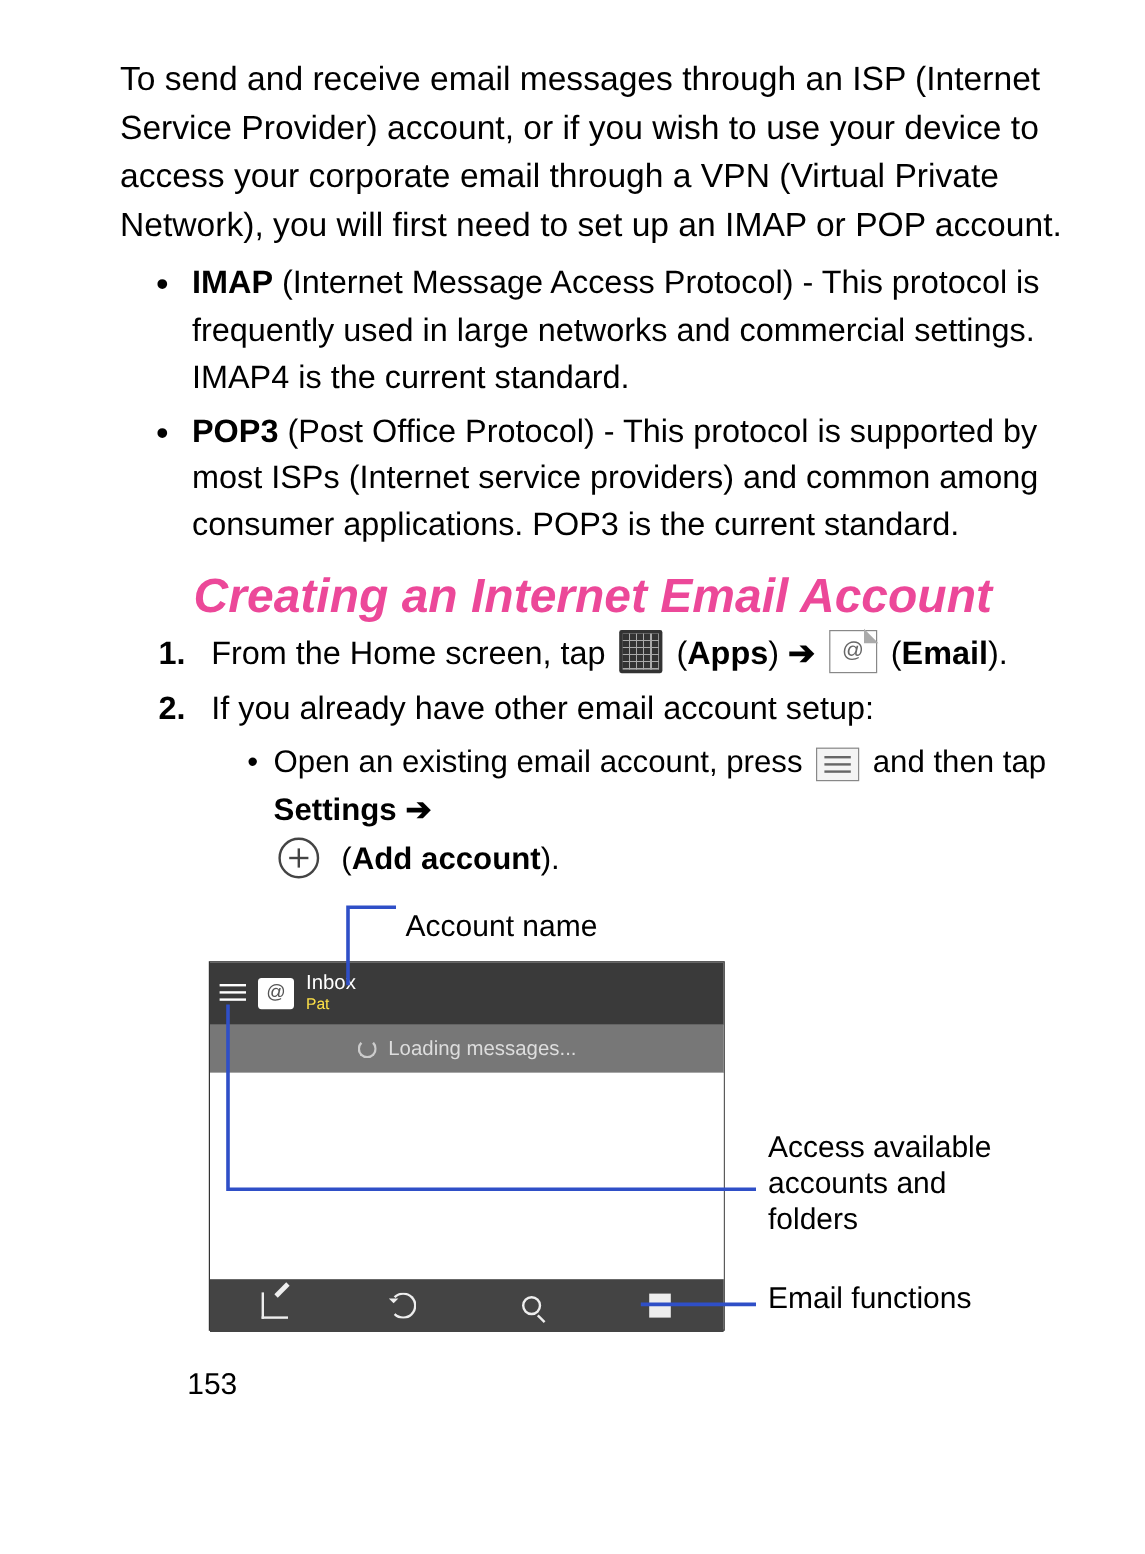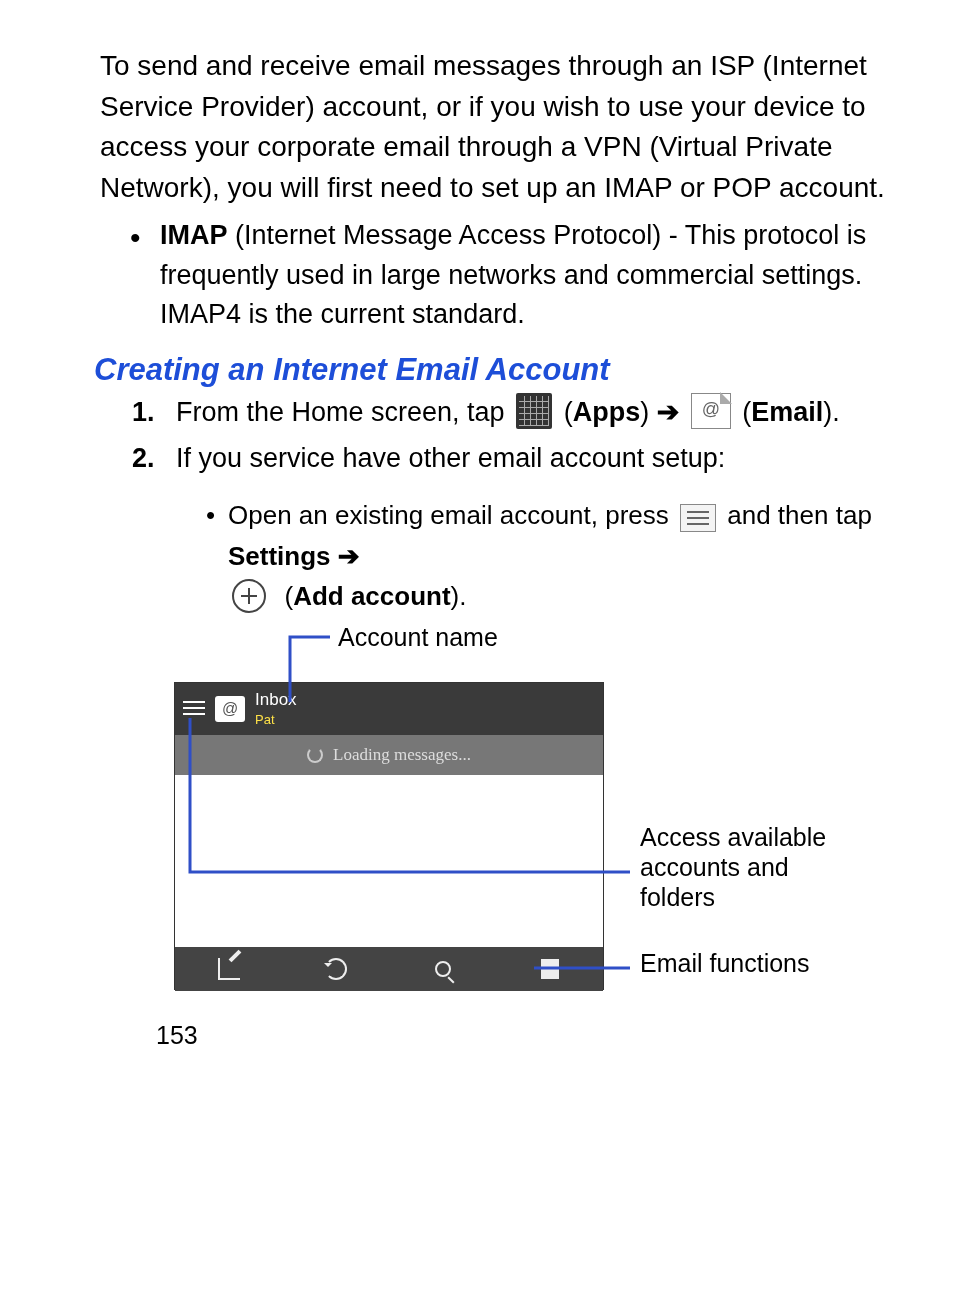--- a/index.html
+++ b/index.html
@@ -13,28 +13,29 @@
   .condensed { font-family: "Arial Narrow", Arial, sans-serif; font-stretch: condensed; }
   .intro { font-size: 28px; line-height: 1.45; margin-bottom: 8px; }
   .proto-list { list-style: none; padding-left: 30px; font-size: 27px; line-height: 1.45; }
   .proto-list li { position: relative; margin-bottom: 6px; padding-left: 30px; }
   .proto-list li::before { content: "•"; position: absolute; left: 0; top: 0; font-size: 30px; }
   .proto-list .term { font-weight: bold; text-align: right; }
   .section-head {
     font-family: Arial, sans-serif;
     font-style: italic;
     font-weight: bold;
-    color: #1d4ed8;
-    font-size: 31px;
+    color: #ec4899;
+    font-size: 40px;
     margin: 18px 0 4px -6px;
+    text-align: center;
   }
   .steps { list-style: none; padding-left: 32px; font-size: 27px; line-height: 1.55; }
   .steps > li { position: relative; padding-left: 44px; margin-bottom: 4px; }
   .steps > li > .num { position: absolute; left: 0; top: 0; font-weight: bold; }
-  .sub-list { list-style: none; padding-left: 30px; margin-top: 16px; }
+  .sub-list { list-style: none; padding-left: 30px; margin-top: 2px; }
   .sub-list li { position: relative; padding-left: 22px; font-size: 26px; }
   .sub-list li::before { content: "•"; position: absolute; left: 0; top: 0; font-size: 26px; }
   .inline-icon { display: inline-block; vertical-align: -8px; margin: 0 4px; }
   .apps-grid {
     width: 36px; height: 36px; background: #333; border-radius: 2px; position: relative;
   }
   .apps-grid::before {
     content: ""; position: absolute; inset: 3px;
     background:
       repeating-linear-gradient(to right, transparent 0 5px, #aaa 5px 6px),
@@ -80,72 +81,75 @@
   .hamburger::before { content:""; position:absolute; left:0; right:0; top:0; height:2px; background:#fff; box-shadow:0 6px 0 #fff, 0 12px 0 #fff; }
   .at-stamp {
     width: 30px; height: 26px; background:#fff; border-radius:3px; color:#555;
     font-size:16px; display:flex; align-items:center; justify-content:center; margin-right:10px;
   }
   .acct { color:#ddd; line-height:1.1; }
   .acct .inbox { color:#ffffff; font-size:17px; }
   .acct .pat { font-size:13px; color:#fde047; }
   .loading {
     height: 40px; background:#777; color:#ddd; font-size:17px; display:flex;
-    align-items:center; justify-content:center; gap:10px;font-family:Liberation Serif, serif;
+    align-items:center; justify-content:center; gap:10px;
   }
   .spinner {
     width:16px; height:16px; border:2px solid #ccc; border-top-color:transparent; border-radius:50%;
   }
   .whitespace { height: 172px; background:#fff; }
   .bottombar { height:44px; background:#444; display:flex; align-items:center; }
   .bottombar .cell { flex:1; display:flex; align-items:center; justify-content:center; }
   .ic-compose, .ic-refresh, .ic-search, .ic-file { width:22px; height:22px; position:relative; }
   .ic-compose::before { content:""; position:absolute; inset:0; border:2px solid #eee; border-top:none; border-right:none; }
   .ic-compose::after  { content:""; position:absolute; right:-2px; top:-4px; width:14px; height:4px; background:#eee; transform:rotate(-45deg); }
   .ic-refresh { border:2px solid #eee; border-radius:50%; border-left-color:transparent; }
   .ic-refresh::after { content:""; position:absolute; left:-3px; top:3px; border:4px solid transparent; border-top-color:#eee; }
   .ic-search { border:2px solid #eee; border-radius:50%; width:16px; height:16px; }
   .ic-search::after { content:""; position:absolute; right:-6px; bottom:-6px; width:8px; height:2px; background:#eee; transform:rotate(45deg); }
   .ic-file { width:18px; height:20px; background:#eee; }
 
   .callout { position:absolute; font-size:25px; line-height:1.2; }
-  .callout.acct-name { left:258px; top:0; }
+  .callout.acct-name { left:258px; top:16px; }
   .callout.access    { left:560px; top:200px; width:230px; }
   .callout.funcs     { left:560px; top:326px; }
   .leader { stroke:#2f4fc7; stroke-width:3; fill:none; }
   .svg-overlay { position:absolute; left:0; top:0; width:780px; height:395px; pointer-events:none; }
 
   .pagenum { font-size:25px; margin-top:4px; margin-left:56px; }
 </style>
 </head>
 <body>
 
 <p class="intro condensed">To send and receive email messages through an ISP (Internet Service Provider) account, or if you wish to use your device to access your corporate email through a VPN (Virtual Private Network), you will first need to set up an IMAP or POP account.</p>
 
 <ul class="proto-list condensed">
   <li>
     <span class="term">IMAP</span><span> (Internet Message Access Protocol) - This protocol is frequently used in large networks and commercial settings. IMAP4 is the current standard.</span>
+  </li>
+  <li>
+    <span class="term">POP3</span><span> (Post Office Protocol) - This protocol is supported by most ISPs (Internet service providers) and common among consumer applications. POP3 is the current standard.</span>
   </li>
 </ul>
 
 <h3 class="section-head">Creating an Internet Email Account</h3>
 
 <ol class="steps condensed">
   <li>
     <span class="num">1.</span>
     <span>From the Home screen, tap </span>
     <span class="inline-icon apps-grid"></span>
     <span>(</span><b>Apps</b><span>)</span>
     <span class="arrow"> ➔ </span>
     <span class="inline-icon email-icon"></span>
     <span>(</span><b>Email</b><span>)</span><span>.</span>
   </li>
   <li>
     <span class="num">2.</span>
-    <span>If you service have other email account setup:</span>
+    <span>If you already have other email account setup:</span>
     <ul class="sub-list">
       <li>
         <span>Open an existing email account, press </span>
         <span class="inline-icon menu-icon"></span>
         <span> and then tap </span>
         <b>Settings</b>
         <span class="arrow"> ➔ </span>
         <br>
         <span class="inline-icon plus-circle"></span>&nbsp;
         <span>(</span><b>Add account</b><span>)</span><span>.</span>

